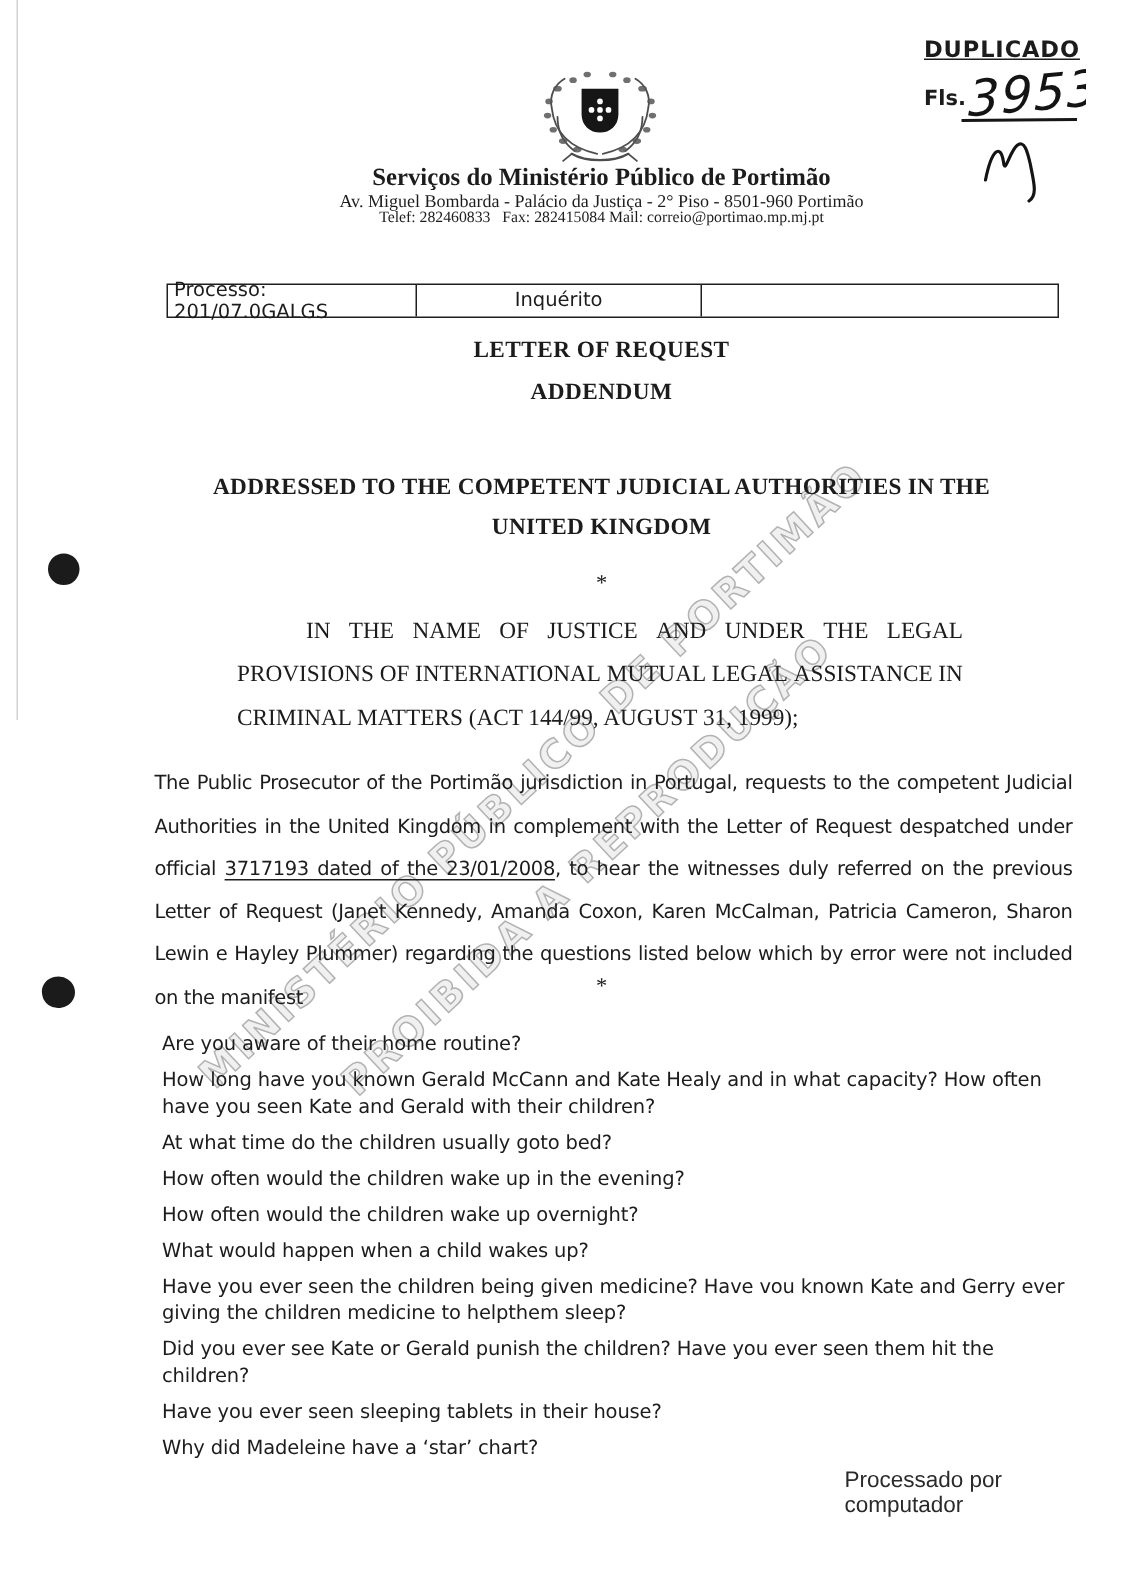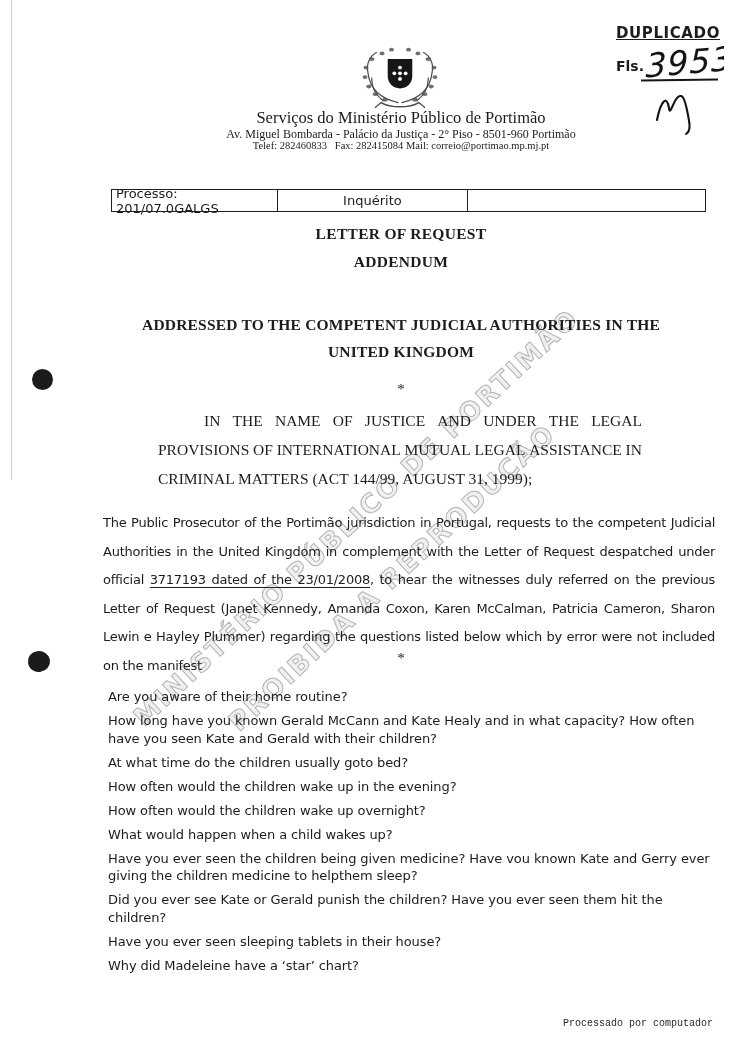--- a/index.html
+++ b/index.html
@@ -33,21 +33,21 @@
   .stamp{position:absolute;z-index:3;}
   .duplicado{left:616px;top:24px;font-weight:bold;font-size:15px;letter-spacing:0.6px;text-decoration:underline;}
   .fls-label{left:616px;top:58px;font-weight:bold;font-size:14px;}
   .fls-underline{left:641px;top:79px;width:77px;height:2px;background:#161616;transform:rotate(-0.6deg);}
   .fls-number{left:644px;top:38px;width:80px;height:48px;}
   .rubric{left:652px;top:84px;width:60px;height:52px;}
   
   .crest{position:absolute;left:352px;top:44px;width:96px;height:68px;z-index:2;}
   .letterhead{position:absolute;left:105px;top:108px;width:592px;text-align:center;z-index:2;
     font-family:"Liberation Serif","DejaVu Serif",serif;}
-  .lh-org{font-size:16.5px;font-weight:normal;line-height:19px;}
+  .lh-org{font-size:16.5px;font-weight:bold;line-height:19px;}
   .lh-section{font-size:12.5px;font-weight:bold;line-height:14px;}
   .lh-address{font-size:12px;line-height:12px;margin-top:1px;}
   .lh-contacts{font-size:10.5px;line-height:12px;white-space:pre-wrap;}
   
   .case-bar{position:absolute;left:111px;top:189px;width:593px;height:21px;display:flex;
     border:1.6px solid #1f1f1f;z-index:2;font-size:13px;}
   .case-cell{display:flex;align-items:center;height:100%;box-sizing:border-box;}
   .cell-processo{width:28%;padding-left:4px;border-right:1.6px solid #1f1f1f;}
   .cell-tipo{width:32%;justify-content:center;border-right:1.6px solid #1f1f1f;}
   .cell-ref{width:40%;padding-left:5px;}
@@ -73,21 +73,21 @@
   .body-par{position:absolute;left:103px;top:509px;width:612px;z-index:2;
     font-size:13px;line-height:28.5px;letter-spacing:-0.25px;
     text-align:justify;margin:0;}
   .body-par .u{text-decoration:underline;text-underline-offset:3px;text-decoration-thickness:1.3px;}
   
   .questions{position:absolute;left:108px;top:688px;width:610px;z-index:2;
     font-size:13px;line-height:17.5px;letter-spacing:-0.1px;}
   .question{margin-bottom:6.5px;}
   
   .footer{position:absolute;left:563px;top:978px;z-index:2;
-    font-family:Liberation Mono, monospace;font-size:10px;color:#2a2a2a;margin-top:40px;}
+    font-family:Liberation Sans, sans-serif;font-size:15px;color:#2a2a2a;}
 </style>
 </head>
 <body>
 
 <div class="page">
 
   <div class="scan-edge"></div>
   <div class="punch punch-1"></div>
   <div class="punch punch-2"></div>
 

